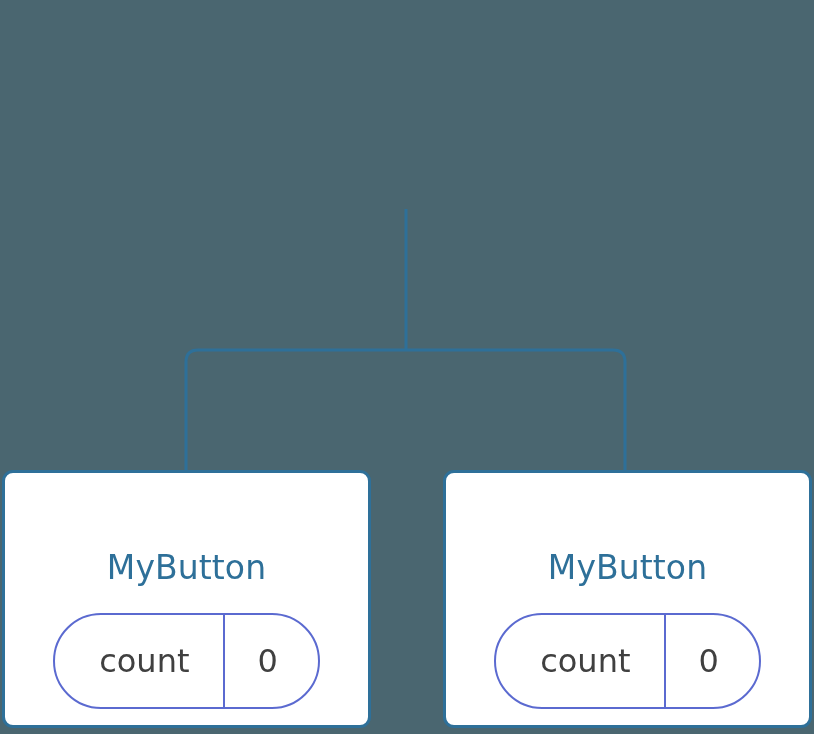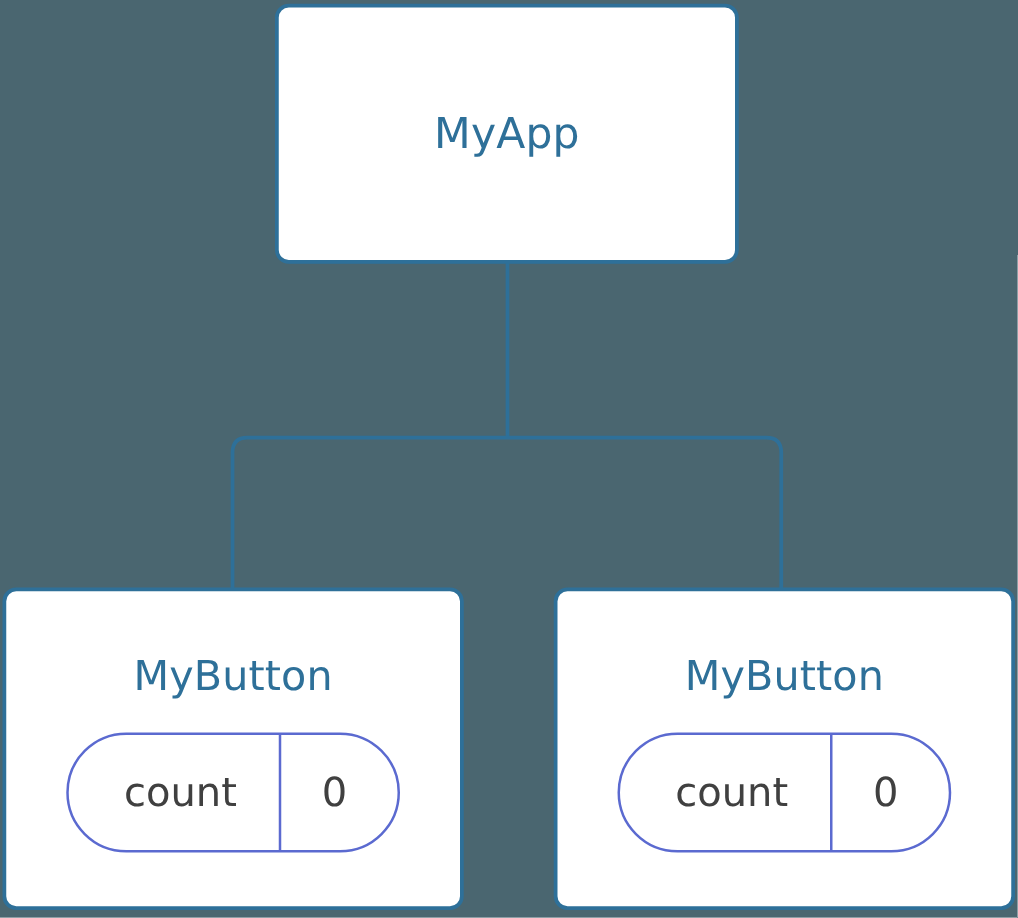--- a/index.html
+++ b/index.html
@@ -71,21 +71,21 @@
     line-height: 1;
     letter-spacing: 0.1px;
     white-space: nowrap;
   }
 
   #node-myapp .node-title {
     font-size: 34px;
   }
 
   .child-title {
-    margin-top: 51px;
+    margin-top: 78px;
   }
 
   
   .state-pill {
     margin-top: 29px;
     height: 96px;
     display: flex;
     align-items: stretch;
     border: 2px solid #5b6ad0;
     border-radius: 48px;
@@ -119,23 +119,20 @@
 
 <div id="stage">
 
   <svg id="connectors" viewBox="0 0 814 734" width="814" height="734" aria-hidden="true">
 
     <path d="M 406 209 L 406 350" fill="none" stroke="#2e7099" stroke-width="3"></path>
 
     <path d="M 186 472 L 186 362 Q 186 350 198 350 L 613 350 Q 625 350 625 362 L 625 472" fill="none" stroke="#2e7099" stroke-width="3" stroke-linecap="butt"></path>
   </svg>
 
-  <div class="node" id="node-myapp">
-    <span class="node-title">MyApp</span>
-  </div>
 
   <div class="node" id="node-mybutton-left">
     <span class="node-title child-title">MyButton</span>
     <div class="state-pill">
       <span class="pill-key">count</span>
       <span class="pill-value">0</span>
     </div>
   </div>
 
   <div class="node" id="node-mybutton-right">

